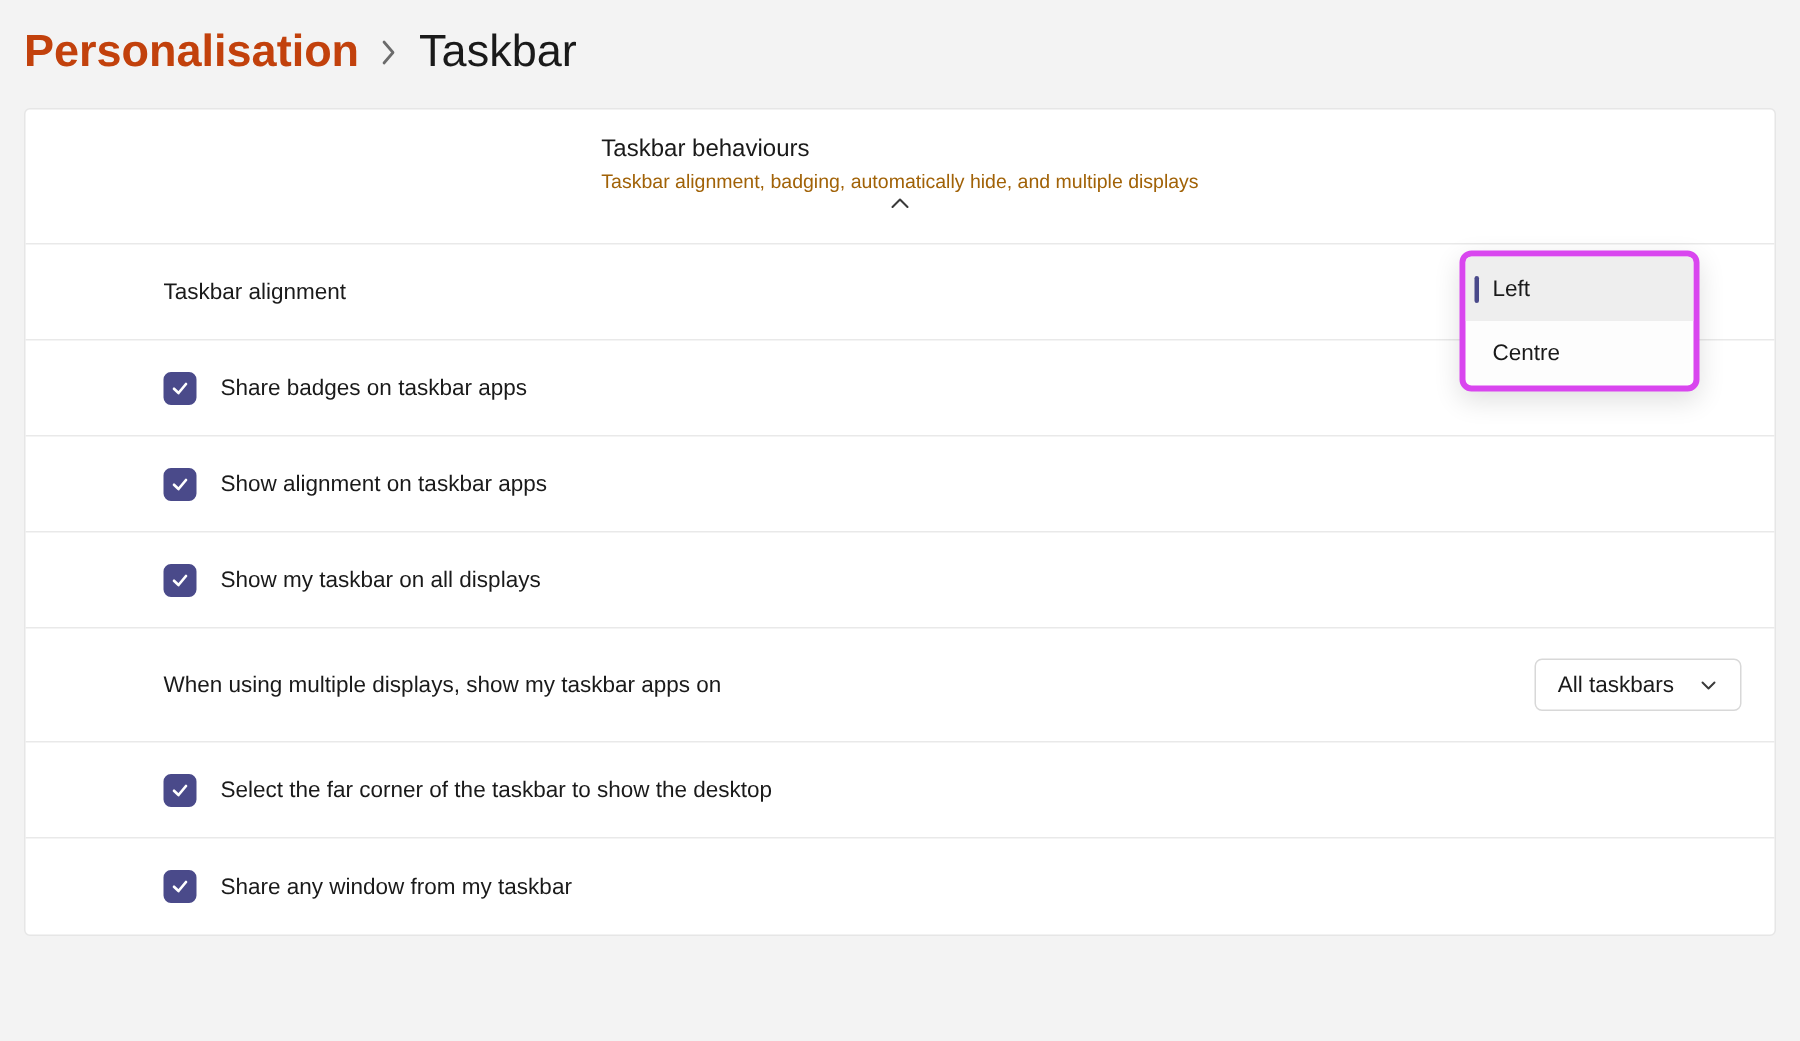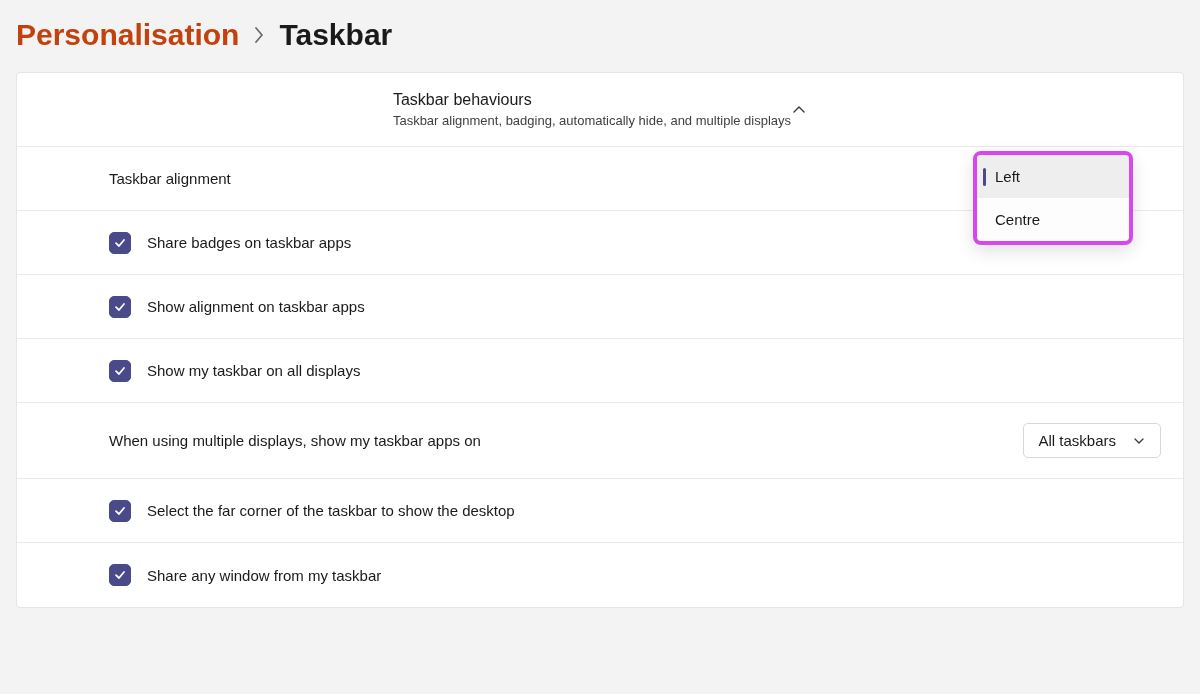--- a/index.html
+++ b/index.html
@@ -21,46 +21,47 @@
     font-size: 30px;
     font-weight: 600;
     color: #c2410c;
   }
   .crumb-sep {
     color: #6b6b6b;
     font-size: 20px;
   }
   .crumb-current {
     font-size: 30px;
-    font-weight: 700;
+    font-weight: 400;
     color: #1a1a1a;
   }
   .panel {
     background: #fff;
     border: 1px solid #e6e6e6;
     border-radius: 4px;
     margin: 0 16px;
   }
   .panel-header {
     display: flex;
     align-items: center;
     justify-content: center;
     padding: 18px 22px 18px 22px;
     border-bottom: 1px solid #e9e9e9;
     cursor: pointer;
+    flex-direction: column;
   }
   .panel-header-text h2 {
     font-size: 16px;
     font-weight: 400;
     color: #1a1a1a;
     margin-bottom: 4px;
   }
   .panel-header-text p {
     font-size: 13px;
-    color: #404040;
+    color: #a16207;
     font-weight: 400;
   }
   .row {
     display: flex;
     align-items: center;
     padding: 20px 22px 20px 92px;
     border-bottom: 1px solid #e9e9e9;
     min-height: 64px;
     position: relative;
     justify-content: flex-end;

